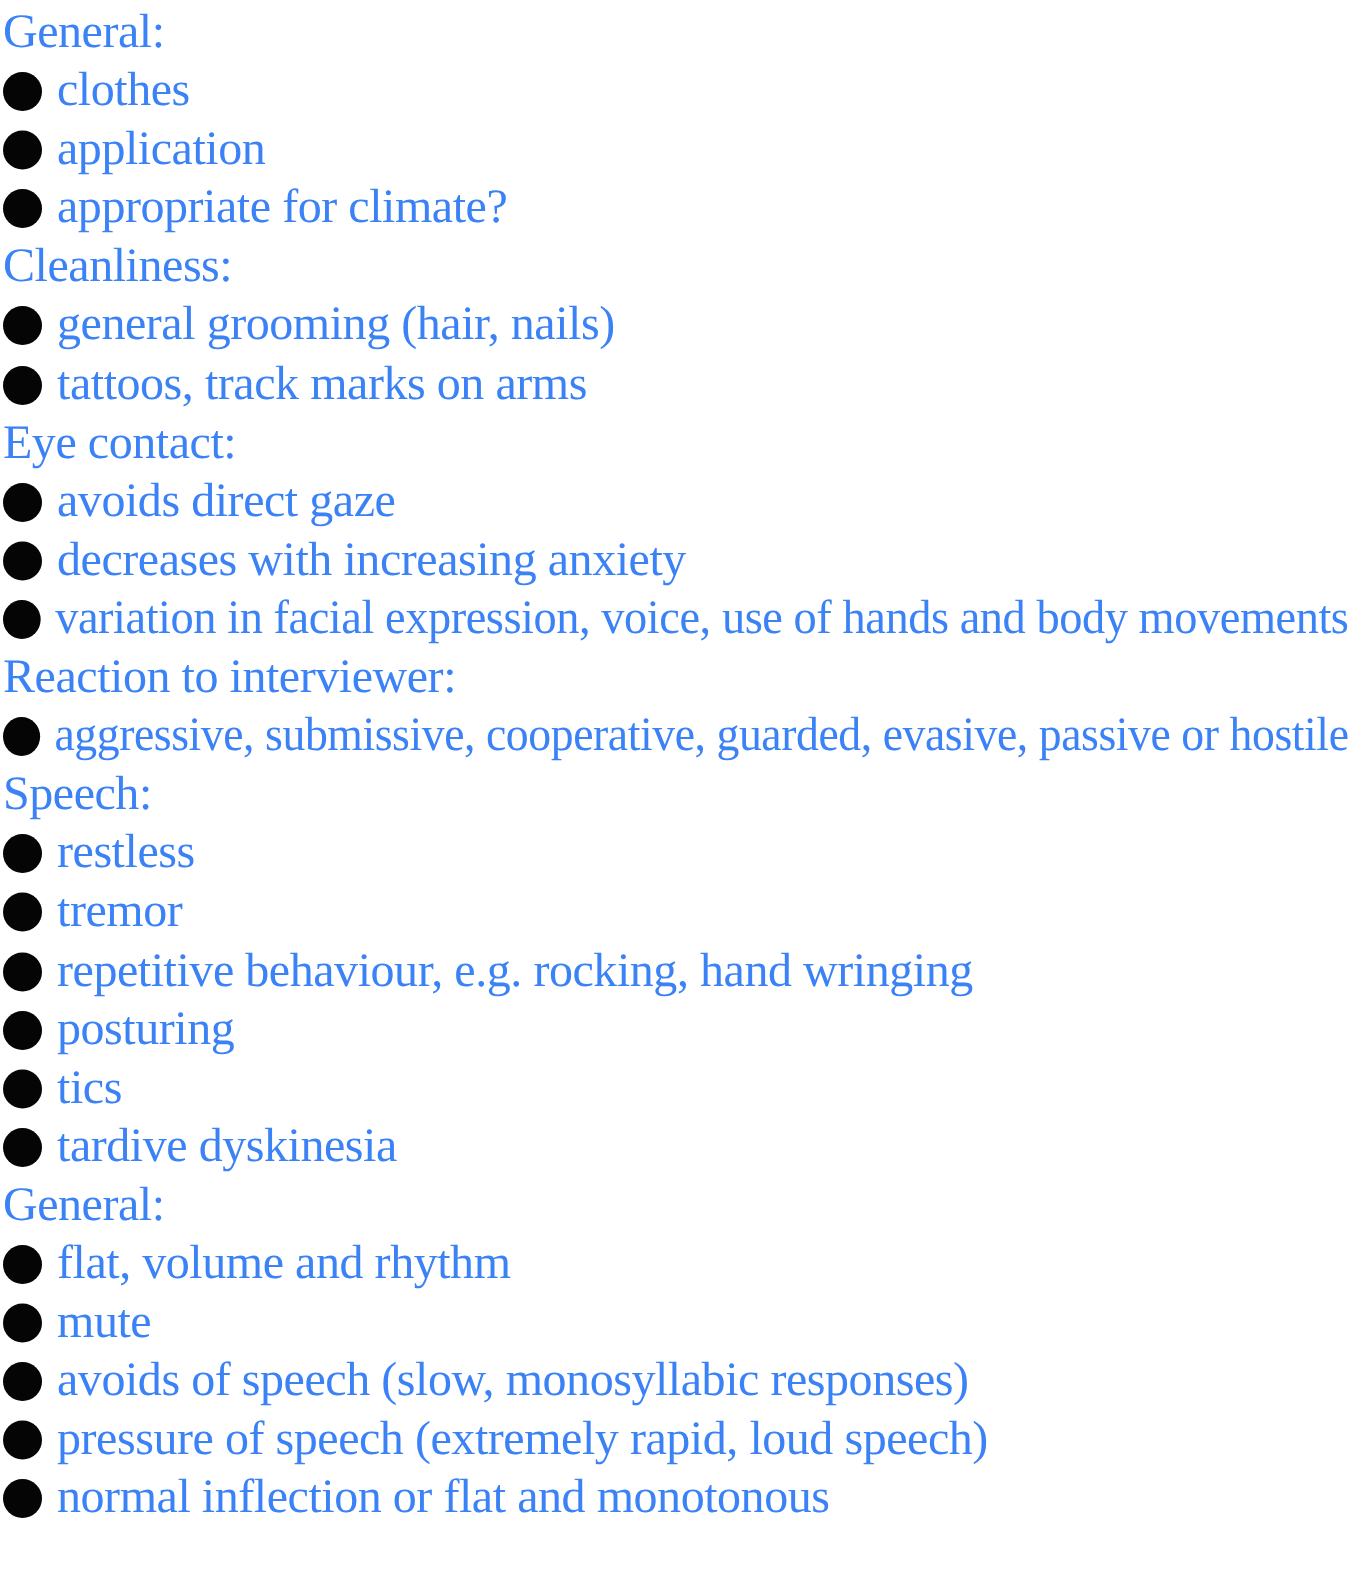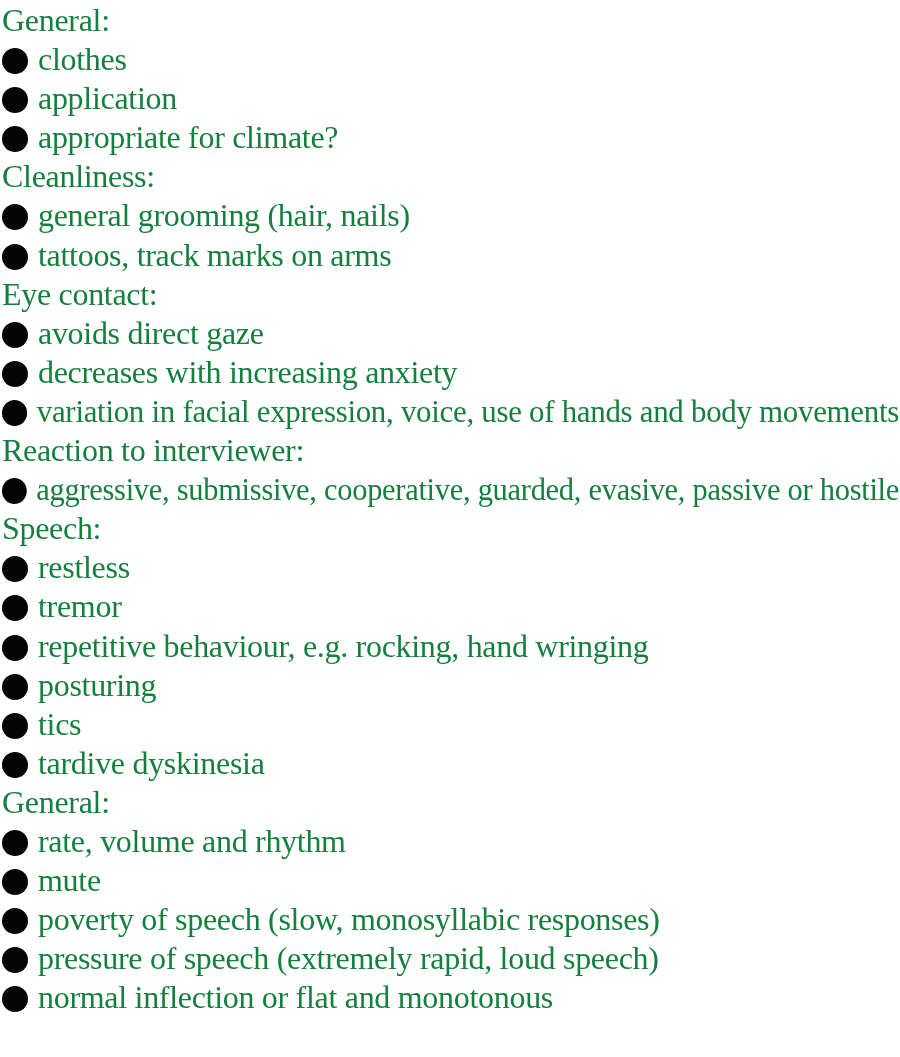--- a/index.html
+++ b/index.html
@@ -9,21 +9,21 @@
   body {
     width: 900px;
     height: 1057px;
     background: #ffffff;
     overflow: hidden;
   }
   #checklist {
     padding: 1px 0 0 2px;
     font-family: "Liberation Serif", "DejaVu Serif", serif;
     font-size: 32px;
-    color: #15803d;
+    color: #3b82f6;
   }
   .line {
     height: 39.1px;
     line-height: 39.1px;
     white-space: nowrap;
   }
   .scale-wrap {
     display: inline-block;
     transform-origin: 0 50%;
     white-space: nowrap;
@@ -59,18 +59,18 @@
     <div class="line heading"><span class="scale-wrap"><span class="heading-text">Reaction to interviewer:</span></span></div>
     <div class="line bullet-row"><span class="scale-wrap" style="transform: scaleX(0.952371);"><span class="bullet"></span><span class="item-text">aggressive, submissive, cooperative, guarded, evasive, passive or hostile</span></span></div>
     <div class="line heading"><span class="scale-wrap"><span class="heading-text">Speech:</span></span></div>
     <div class="line bullet-row"><span class="scale-wrap"><span class="bullet"></span><span class="item-text">restless</span></span></div>
     <div class="line bullet-row"><span class="scale-wrap"><span class="bullet"></span><span class="item-text">tremor</span></span></div>
     <div class="line bullet-row"><span class="scale-wrap"><span class="bullet"></span><span class="item-text">repetitive behaviour, e.g. rocking, hand wringing</span></span></div>
     <div class="line bullet-row"><span class="scale-wrap"><span class="bullet"></span><span class="item-text">posturing</span></span></div>
     <div class="line bullet-row"><span class="scale-wrap"><span class="bullet"></span><span class="item-text">tics</span></span></div>
     <div class="line bullet-row"><span class="scale-wrap"><span class="bullet"></span><span class="item-text">tardive dyskinesia</span></span></div>
     <div class="line heading"><span class="scale-wrap"><span class="heading-text">General:</span></span></div>
-    <div class="line bullet-row"><span class="scale-wrap"><span class="bullet"></span><span class="item-text">rate, volume and rhythm</span></span></div>
+    <div class="line bullet-row"><span class="scale-wrap"><span class="bullet"></span><span class="item-text">flat, volume and rhythm</span></span></div>
     <div class="line bullet-row"><span class="scale-wrap"><span class="bullet"></span><span class="item-text">mute</span></span></div>
-    <div class="line bullet-row"><span class="scale-wrap"><span class="bullet"></span><span class="item-text">poverty of speech (slow, monosyllabic responses)</span></span></div>
+    <div class="line bullet-row"><span class="scale-wrap"><span class="bullet"></span><span class="item-text">avoids of speech (slow, monosyllabic responses)</span></span></div>
     <div class="line bullet-row"><span class="scale-wrap"><span class="bullet"></span><span class="item-text">pressure of speech (extremely rapid, loud speech)</span></span></div>
     <div class="line bullet-row"><span class="scale-wrap"><span class="bullet"></span><span class="item-text">normal inflection or flat and monotonous</span></span></div>
   </div>
 
 </body></html>

